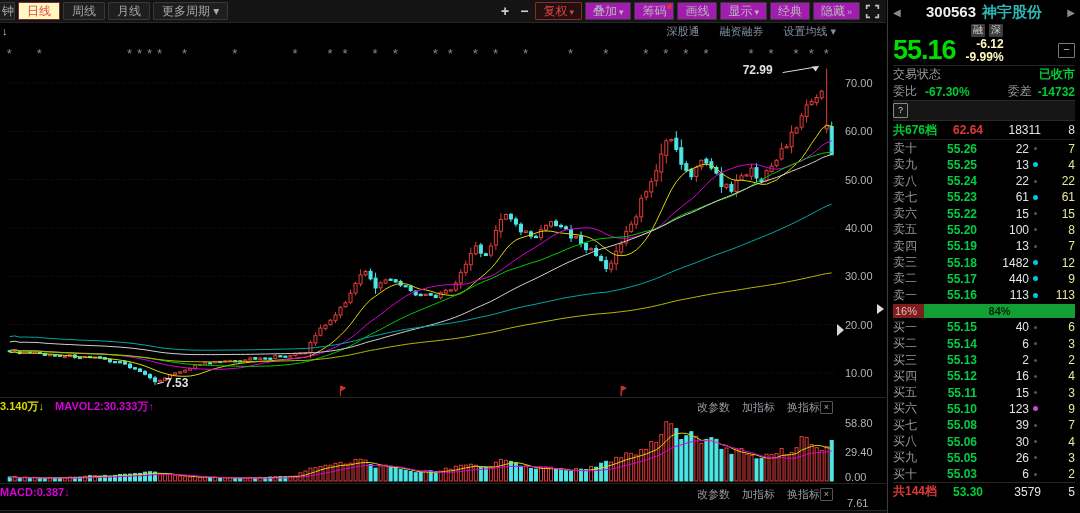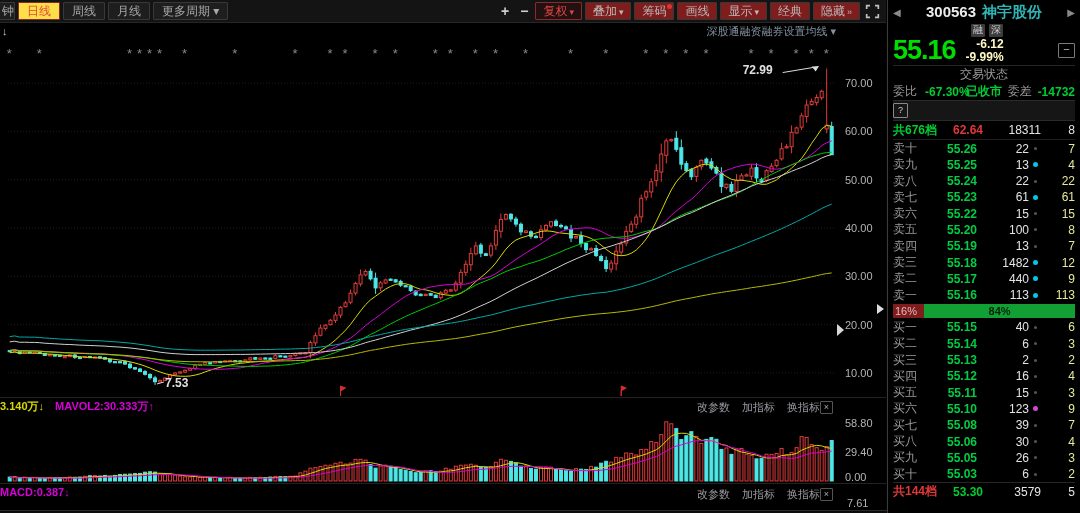--- a/index.html
+++ b/index.html
@@ -5,35 +5,35 @@
   html,body{margin:0;padding:0;background:#050505;}
   body{width:1080px;height:513px;position:relative;overflow:hidden;
        font-family:"Liberation Sans","DejaVu Sans",sans-serif;color:#ccc;
        -webkit-font-smoothing:antialiased;}
   .chart-area{position:absolute;left:0;top:0;width:886px;height:513px;background:#000;}
   
   .tab-bar{position:absolute;left:0;top:0;width:886px;height:22px;background:#141414;
            border-bottom:1px solid #262626;display:flex;align-items:center;gap:3px;padding-left:0;}
   .tab{height:16px;line-height:16px;padding:0 8px;font-size:12px;color:#a8a8a8;background:#1e1e1e;
        border:1px solid #383838;border-radius:1px;white-space:nowrap;cursor:default;}
-  .tab.active{color:#e04545;border-color:#8a2a2a;background:#fde047;}
+  .tab.active{color:#e04545;border-color:#8a2a2a;background:#fef9c3;}
   .tab.partial{width:10px;padding:0 2px;overflow:hidden;margin-left:0;border-left:none;}
   .tb-right{margin-left:auto;display:flex;align-items:center;gap:3px;margin-right:5px;}
   .zbtn{color:#cfcfcf;font-size:14px;font-weight:bold;padding:0 4px;background:none;border:none;}
   .tbtn{position:relative;height:16px;line-height:16px;padding:0 7px;font-size:12px;color:#b8b8b8;
-        background:#7f1d1d;border:1px solid #383838;border-radius:1px;white-space:nowrap;}
+        background:#a21caf;border:1px solid #383838;border-radius:1px;white-space:nowrap;}
   .tbtn.accent{color:#e04545;border-color:#8a2a2a;background:#231112;}
   .tbtn .caret{font-size:9px;margin-left:2px;}
   .tbtn .reddot{position:absolute;top:1px;right:1px;width:5px;height:5px;border-radius:50%;background:#e03030;}
   .fsbtn{width:18px;height:18px;display:flex;align-items:center;justify-content:center;background:none;border:none;}
   
   .ma-bar{position:absolute;left:0;top:23px;width:884px;height:16px;display:flex;align-items:center;
           gap:12px;font-size:11px;font-weight:bold;padding-left:2px;white-space:nowrap;}
   .ma-lead{color:#c8c8c8;}
-  .ma-links{margin-left:auto;margin-right:50px;display:flex;gap:0;color:#8290a0;font-weight:normal;text-align:center;}
+  .ma-links{margin-left:auto;margin-right:50px;display:flex;gap:20px;color:#8290a0;font-weight:normal;text-align:center;}
   .ma-links span{cursor:default;}
   
   .vol-header{position:absolute;left:0;top:399px;height:14px;font-size:11px;font-weight:bold;white-space:nowrap;}
   .macd-header{position:absolute;left:0;top:486px;height:14px;font-size:11px;font-weight:bold;white-space:nowrap;}
   .pane-links{position:absolute;right:53px;display:flex;font-size:11px;color:#9a9aa2;font-weight:normal;align-items:center;}
   .xbox{width:11px;height:11px;border:1px solid #555;color:#aaa;font-size:9px;line-height:10px;text-align:center;border-radius:1px;}
   .axis-label{position:absolute;font-size:11px;color:#b4b4b4;}
   .hline{position:absolute;left:0;width:886px;height:0;border-top:1px solid #222;}
   .bottom-strip{position:absolute;left:0;top:510px;width:1080px;height:3px;background:#0c0c0c;border-top:1px solid #2b2b2b;}
   .collapse-arrow{position:absolute;left:877px;top:304px;width:0;height:0;border-top:5px solid transparent;
@@ -731,21 +731,21 @@
       <span class="badge">深</span>
     </div>
   <div class="qp-price-row">
     <span class="qp-big">55.16</span>
     <span class="qp-chg">
       <span>-6.12</span>
       <span>-9.99%</span>
     </span>
     <span class="qp-min">−</span>
   </div>
-  <div class="qp-row bt" style="justify-content:space-between;flex-direction:column;">
+  <div class="qp-row bt" style="justify-content:space-between;">
     <span class="lbl">交易状态</span>
     <span class="grn">已收市</span>
   </div>
   <div class="qp-row">
     <span class="lbl">委比</span>
     <span class="grn" style="margin-left:8px;">-67.30%</span>
     <span class="lbl" style="margin-left:auto;">委差</span>
     <span class="grn" style="margin-left:6px;">-14732</span>
   </div>
   <div class="qp-view">

